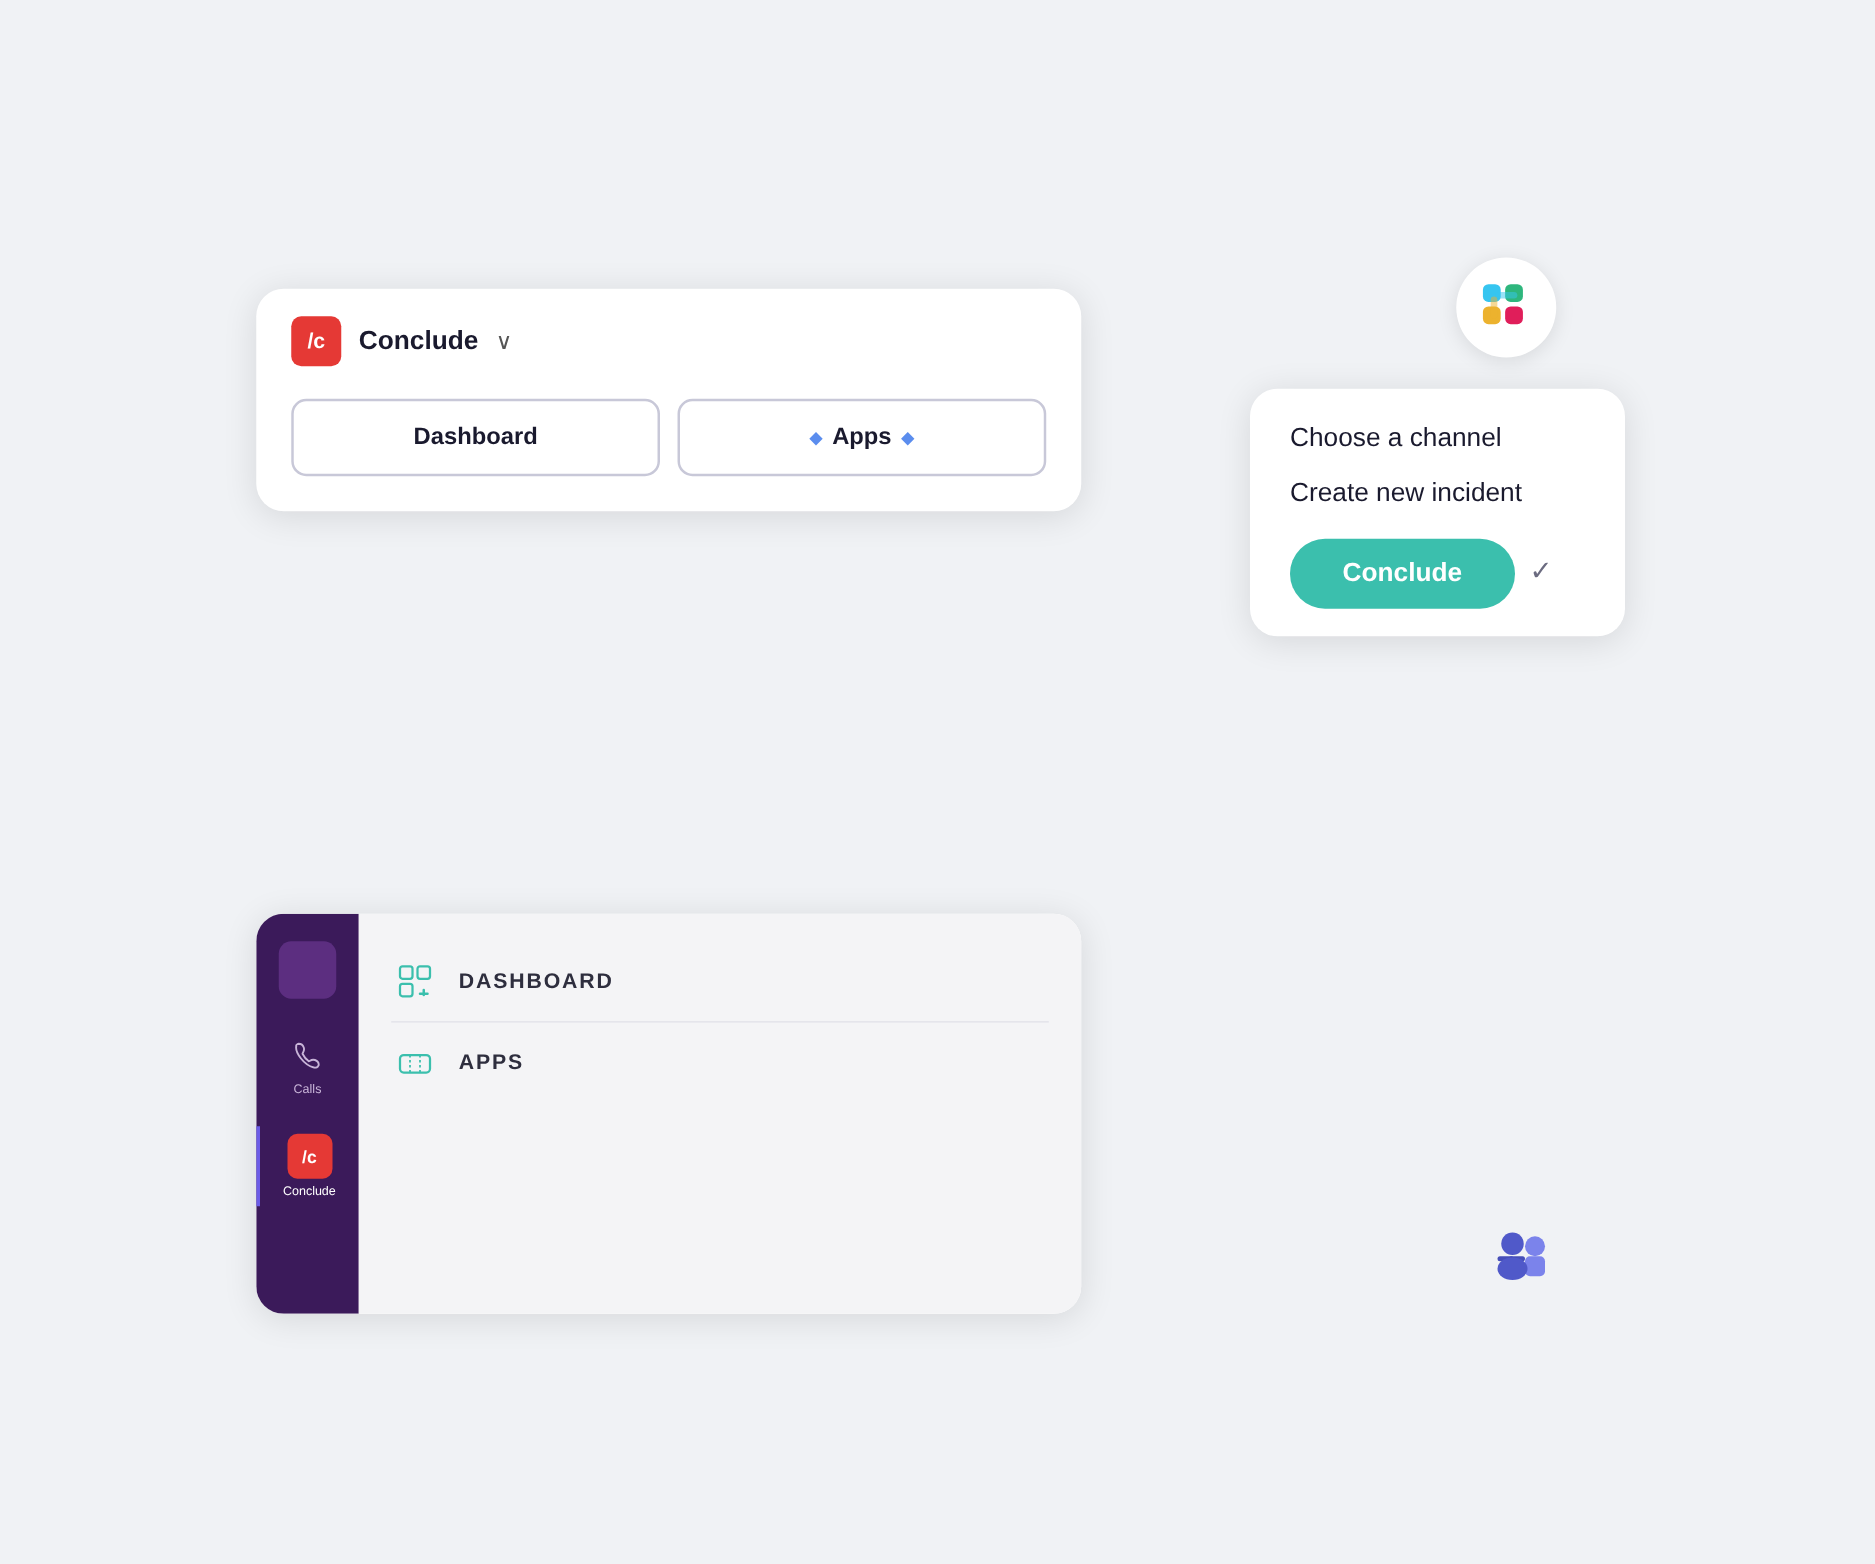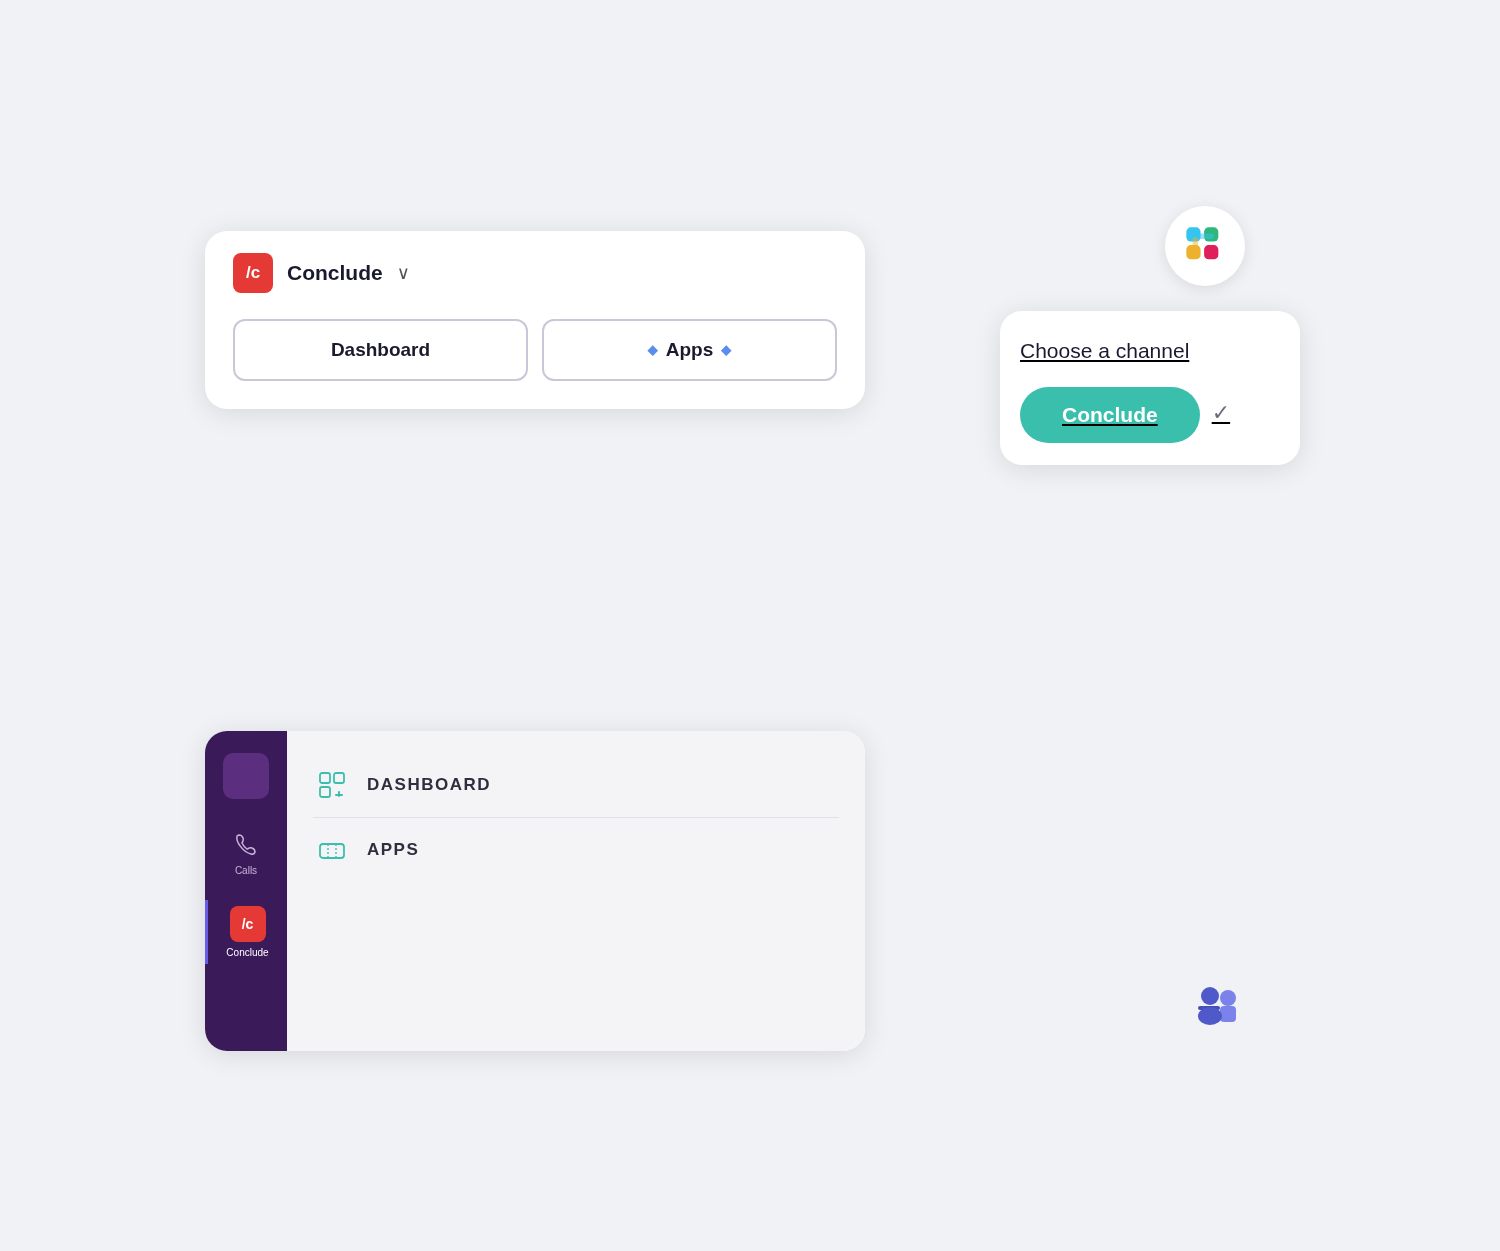--- a/index.html
+++ b/index.html
@@ -223,27 +223,26 @@
     }
 
     
     .right-menu-card {
       position: absolute;
       top: 160px;
       right: 50px;
       background: white;
       border-radius: 22px;
       box-shadow: 0 4px 28px rgba(0,0,0,0.11);
-      padding: 22px 20px;
+      padding: 22px 32px;
       z-index: 10;
       min-width: 300px;
       display: flex;
       flex-direction: column;
       gap: 8px;
-      text-decoration: underline;
     }
 
     .menu-text-item {
       font-size: 21px;
       font-weight: 500;
       color: #1a1a2e;
       padding: 6px 0;
     }
 
     .conclude-teal-btn {
@@ -331,20 +330,21 @@
       <button class="menu-btn">
         <span class="diamond-blue">◆</span>
         <span>Apps</span>
         <span class="diamond-blue">◆</span>
       </button>
     </div>
   </div>
 
   <div class="right-menu-card">
     <div class="menu-text-item">Choose a channel</div>
+    <div class="menu-text-item">Create new incident</div>
     <div style="display:flex; align-items:center; gap:12px; margin-top:6px;">
       <button class="conclude-teal-btn">
         <span>Conclude</span>
       </button>
       <span class="check-icon">✓</span>
     </div>
   </div>
 
   <div class="teams-full-card">
 

